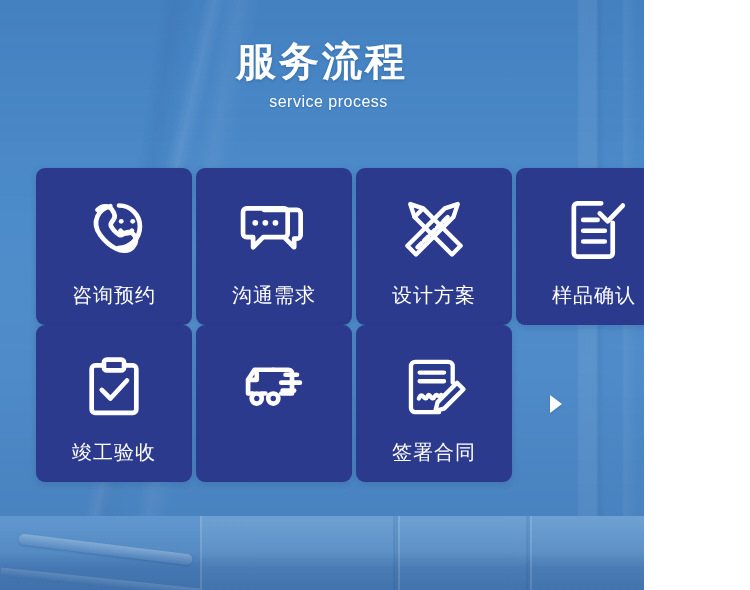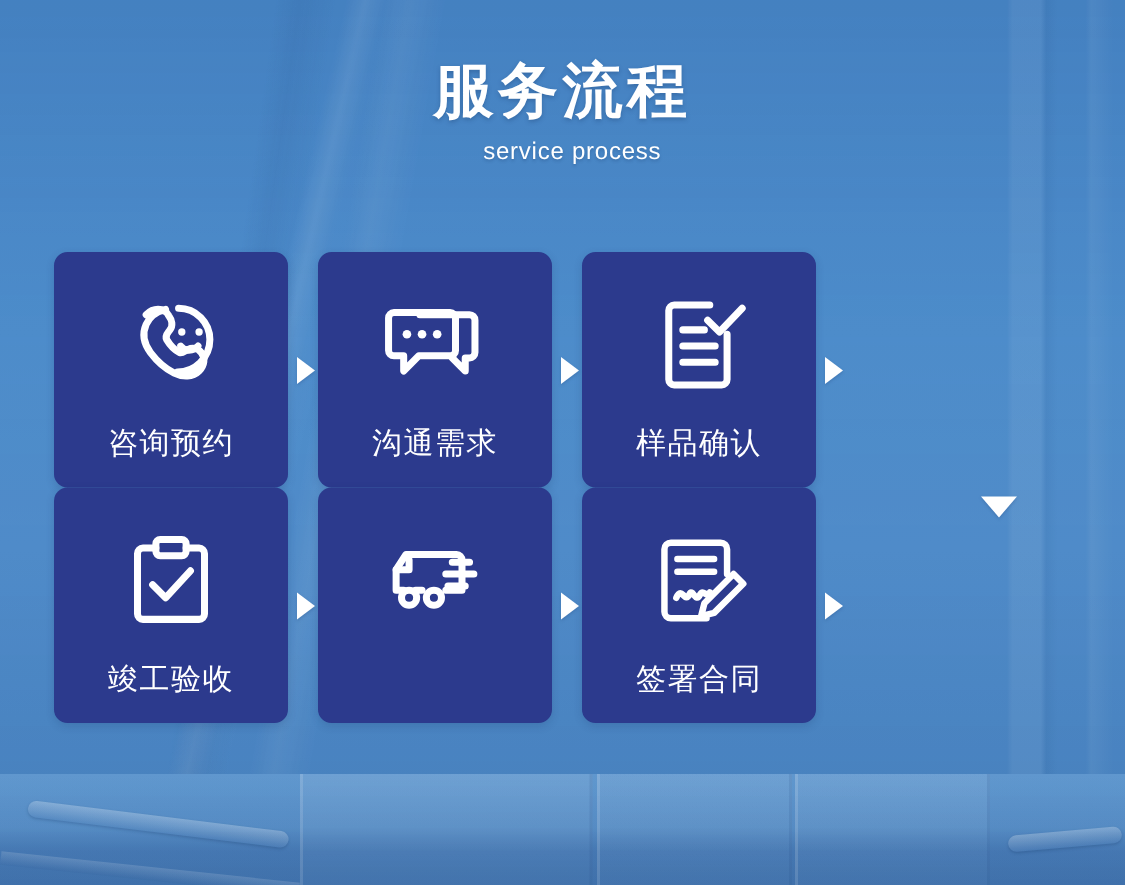--- a/index.html
+++ b/index.html
@@ -4,21 +4,21 @@
 <style>
   * { margin:0; padding:0; box-sizing:border-box; }
   html, body {
     width:750px; height:590px;
     overflow:hidden;
     font-family:"Liberation Sans","DejaVu Sans",sans-serif;
   }
 
   #stage {
     position:relative;
-    width:750px; height:590px;
+    width:644px; height:590px;
     background:#a16207;
     overflow:hidden;
   }
 
   
   .bg-layer { position:absolute; inset:0; }
 
   .bg-base {
     background:
       linear-gradient(180deg,#4a88c6 0%,#4f8fcd 38%,#5390cc 62%,#4b86c2 100%);
@@ -85,21 +85,21 @@
   }
   .heading .en {
     color:#ffffff; font-size:16px; font-weight:400; letter-spacing:.5px;
     margin-top:9px; text-shadow:0 1px 2px rgba(25,60,110,.30);margin-left:13px;
   }
 
   
   .grid {
     position:absolute; left:36px; top:168px; width:684px;
   }
-  .row { display:flex; gap:20px; position:relative; }
+  .row { display:flex; gap:4px; position:relative; }
 
   .card {
     position:relative;
     width:156px; height:157px;
     background:#2c3a8d;
     border-radius:9px;
     display:flex; flex-direction:column;
     align-items:center; justify-content:flex-start;
     color:#fff;
     box-shadow:0 2px 6px rgba(20,45,95,.18);
@@ -193,20 +193,33 @@
             <circle cx="24" cy="40" r="4" fill="#fff" stroke="none"></circle>
             <circle cx="38" cy="40" r="4" fill="#fff" stroke="none"></circle>
             <circle cx="52" cy="40" r="4" fill="#fff" stroke="none"></circle>
           </svg>
         </div>
         <div class="label">沟通需求</div>
       </div>
 
       <div class="arrow-r" style="left:338px;"></div>
 
+      <div class="card">
+        <div class="ico">
+          <svg viewBox="0 0 100 100" fill="none" stroke="#fff" stroke-width="6" stroke-linecap="round" stroke-linejoin="round">
+
+            <path d="M17 14l6 18 52 52 12-12-52-52-18-6z"></path>
+            <path d="M23 32l9-9"></path>
+
+            <path d="M83 14l-6 18-52 52-12-12 52-52 18-6z"></path>
+            <path d="M69 32l-6 6M60 41l-6 6M51 50l-6 6M42 59l-6 6M33 68l-6 6"></path>
+          </svg>
+        </div>
+        <div class="label">设计方案</div>
+      </div>
 
       <div class="arrow-r" style="left:514px;"></div>
 
       <div class="card">
         <div class="ico">
           <svg viewBox="0 0 100 100" fill="none" stroke="#fff" stroke-width="6.5" stroke-linecap="round" stroke-linejoin="round">
             <path d="M76 40v42a5 5 0 0 1-5 5H27a5 5 0 0 1-5-5V18a5 5 0 0 1 5-5h33"></path>
             <path d="M35 36h20M35 51h30M35 66h30"></path>
             <path d="M58 27l11 11 21-22"></path>
           </svg>

